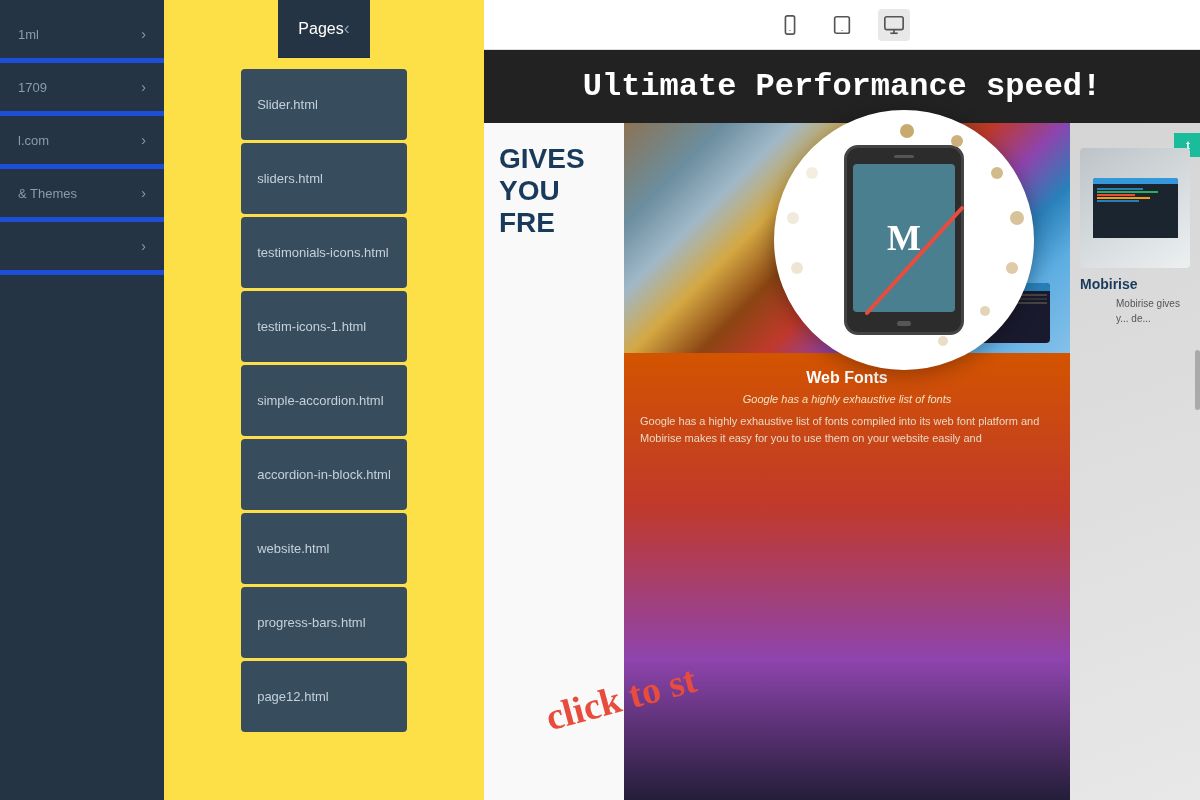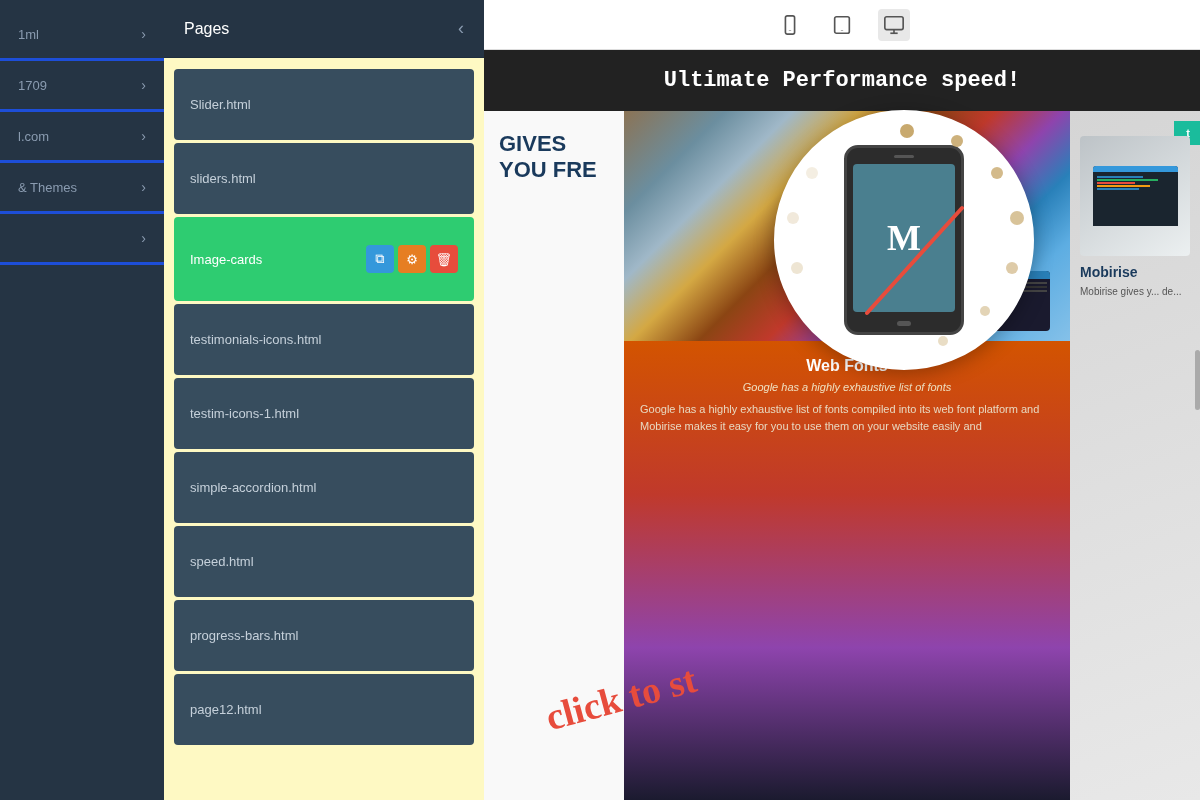--- a/index.html
+++ b/index.html
@@ -15,35 +15,36 @@
       flex-shrink: 0;
     }
     .sidebar-item {
       display: flex;
       align-items: flex-end;
       justify-content: space-between;
       padding: 16px 18px;
       color: #8a9bb0;
       font-size: 13px;
       cursor: pointer;
-      border-bottom: 3px solid #1d4ed8;
+      border-bottom: 5px solid #1d4ed8;
     }
     .sidebar-chevron {
       color: #8a9bb0;
       font-size: 14px;
     }
     .sidebar-label { font-size: 13px; color: #8a9bb0; }
 
     
     .pages-panel {
       width: 320px;
-      background: #fef9c3;
+      background: #fde047;
       display: flex;
       flex-direction: column;
       flex-shrink: 0;
+      align-items: center;
     }
     .pages-header {
       display: flex;
       align-items: center;
       justify-content: space-between;
       padding: 18px 20px;
       background: #253444;
       border-bottom: 1px solid #1e2d3d;
     }
     .pages-title {
@@ -150,21 +151,21 @@
 
     
     .preview-banner {
       background: #222;
       width: 100%;
       padding: 18px 30px;
       text-align: center;
     }
     .preview-banner-text {
       color: #fff;
-      font-size: 22px;
+      font-size: 32px;
       font-weight: bold;
       font-family: 'Courier New', monospace;
     }
 
     
     .preview-content {
       display: flex;
       width: 100%;
       height: calc(100% - 60px);
       position: relative;
@@ -173,21 +174,21 @@
     
     .preview-text-col {
       width: 140px;
       padding: 20px 15px;
       background: #f9f9f9;
       font-size: 12px;
       color: #333;
       flex-shrink: 0;
     }
     .preview-heading {
-      font-size: 22px;
+      font-size: 28px;
       font-weight: bold;
       color: #1a3a5c;
       margin-bottom: 10px;
     }
     .preview-sub {
       font-size: 11px;
       color: #555;
       line-height: 1.5;
     }
 
@@ -245,20 +246,21 @@
     .right-col-title {
       font-size: 14px;
       font-weight: bold;
       color: #1a3a5c;
       margin-bottom: 4px;
     }
     .right-col-text {
       font-size: 10px;
       color: #555;
       line-height: 1.5;
+      margin-left: 36px;
     }
     .btn-teal {
       position: absolute;
       top: 10px;
       right: -2px;
       background: #1abc9c;
       color: #fff;
       padding: 6px 12px;
       font-size: 11px;
       font-weight: bold;
@@ -350,51 +352,40 @@
   <div class="pages-list">
 
     <div class="page-item">
       <span class="page-item-name">Slider.html</span>
     </div>
 
     <div class="page-item">
       <span class="page-item-name">sliders.html</span>
     </div>
 
-    <div class="page-item active">
-      <span class="page-item-name">Image-cards</span>
-      <div class="page-item-actions">
-        <div class="page-action-btn btn-copy">
-          <span>⧉</span>
-        </div>
-        <div class="page-action-btn btn-settings">
-          <span>⚙</span>
-        </div>
-        <div class="page-action-btn btn-delete">
-          <span>🗑</span>
-        </div>
-      </div>
-    </div>
 
     <div class="page-item">
       <span class="page-item-name">testimonials-icons.html</span>
     </div>
 
     <div class="page-item">
       <span class="page-item-name">testim-icons-1.html</span>
     </div>
 
 
     <div class="page-item">
       <span class="page-item-name">simple-accordion.html</span>
     </div>
 
-
-    <div class="page-item">
-      <span class="page-item-name">speed.html</span>
+    <div class="page-item">
+      <span class="page-item-name">accordion-in-block.html</span>
+    </div>
+
+    <div class="page-item">
+      <span class="page-item-name">website.html</span>
     </div>
 
     <div class="page-item">
       <span class="page-item-name">progress-bars.html</span>
     </div>
 
     <div class="page-item">
       <span class="page-item-name">page12.html</span>
     </div>
 

